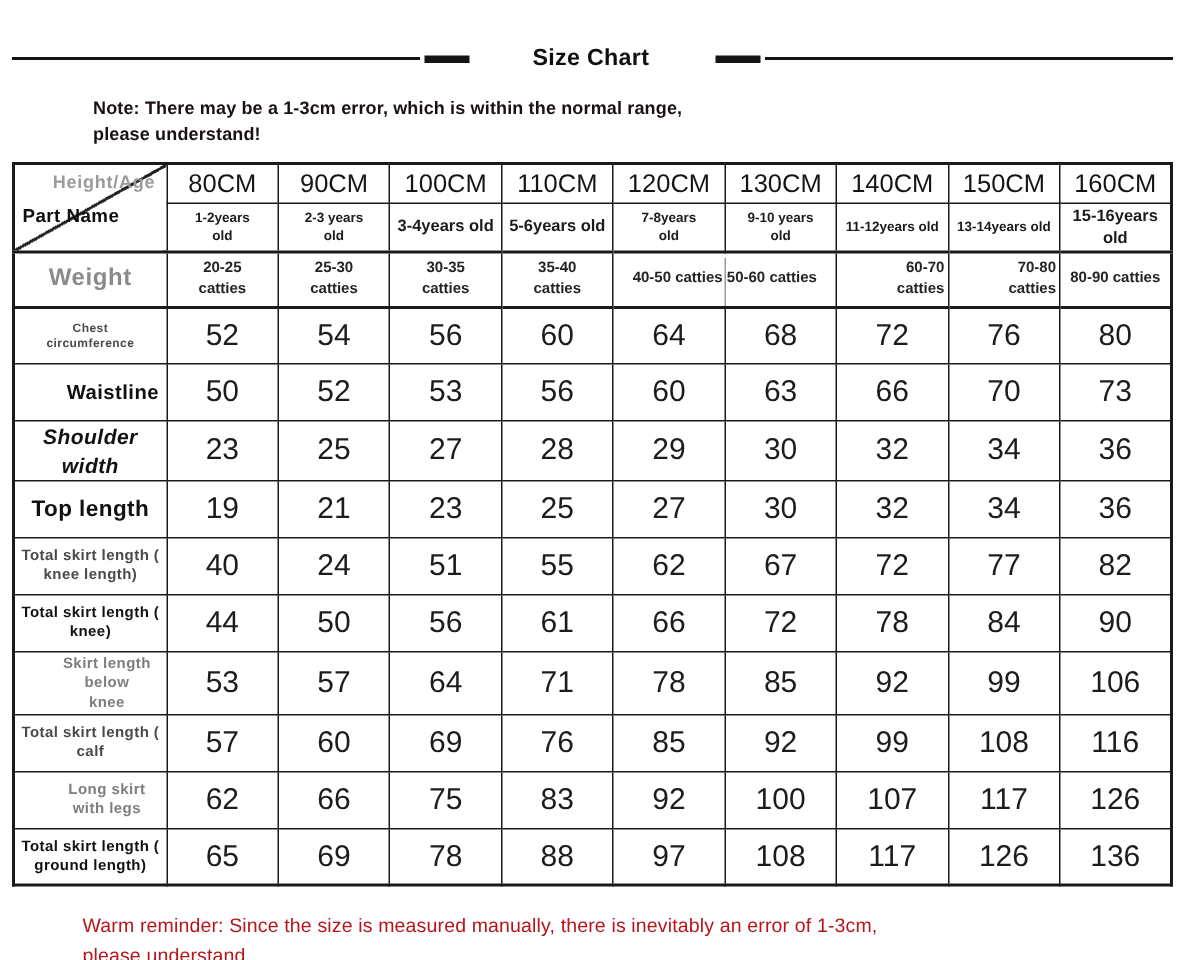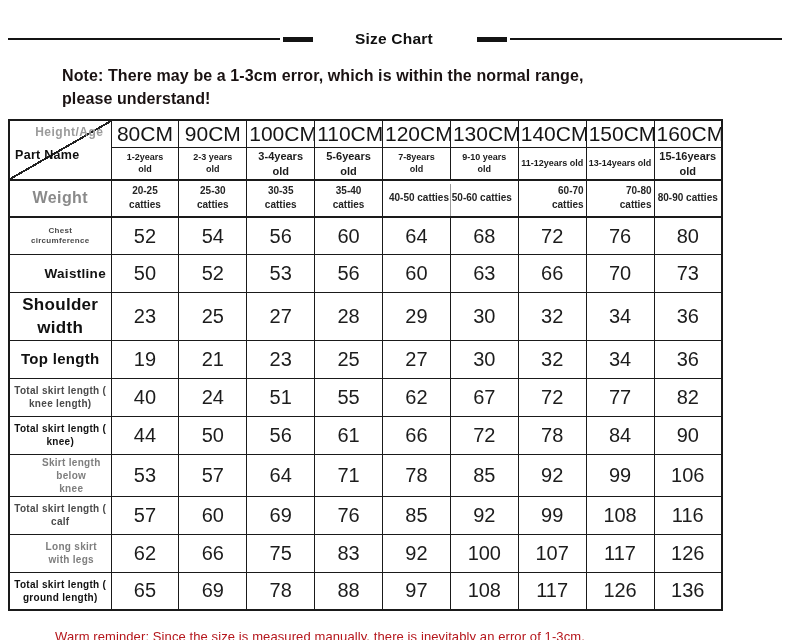--- a/index.html
+++ b/index.html
@@ -11,35 +11,35 @@
   .tline { height:2px; background:#141414; }
   .tl-left { width:272px; margin-left:8px; }
   .tl-right { flex:1; margin-right:8px; }
   .tdash { width:30px; height:5px; background:#141414; }
   .tdash.left { margin-left:3px; }
   .tdash.right { margin-right:3px; }
   .title { margin:0 44px 0 42px; font-size:15.5px; font-weight:bold; color:#0f0f0f;
     letter-spacing:0.2px; white-space:nowrap; }
 
   
-  .note { margin:16px 0 0 62px; font-weight:bold; font-size:16px; color:#1a1212;
+  .note { margin:16px 0 0 62px; font-weight:bold; font-size:12px; color:#1a1212;
     line-height:1.45; letter-spacing:0.1px; }
 
   
-  table { border-collapse:collapse; table-layout:fixed; width:715px; margin:9px 0 16px 8px;
+  table { border-collapse:collapse; table-layout:fixed; width:774px; margin:9px 0 16px 8px;
     border:2px solid var(--grid); }
   td { border:1px solid var(--grid); text-align:center; vertical-align:middle;
     padding:1px 2px; overflow:hidden; }
   tr.r-cm  { height:27px; }
   tr.r-age { height:25px;border-radius:11px; }
   tr.r-wt  { height:37px; }
   tr.r-data{ height:38px; }
   tr.r-wt td, tr.firstdata td { border-top:2px solid var(--grid); }
 
-  .cm { font-size:21px; color:#151515; }
+  .cm { font-size:17px; color:#151515; }
   .age { font-size:9px; font-weight:bold; color:#1b1b1b; white-space:pre-line; line-height:1.3; }
   .age.big { font-size:11px; }
   .wt { font-size:10px; font-weight:bold; color:#242424; white-space:pre-line; line-height:1.4; }
   .wt.left { text-align:right; padding-left:9px; }
   td.divider { position:relative; }
   td.divider::after { content:""; position:absolute; left:50%; top:10%; bottom:0;
     width:1px; background:#9a9a9a; }
   .num { font-size:20px; color:var(--number); font-weight:400; }
 
   .corner { position:relative; padding:0;
@@ -49,21 +49,21 @@
   .corner .ha { position:absolute; top:4px; right:7px; font-size:12px; font-weight:bold;
     color:var(--height_age_gray); letter-spacing:0.5px; }
   .corner .pn { position:absolute; left:5px; top:27px; font-size:12.5px; font-weight:bold;
     color:#0f0f0f; letter-spacing:0.3px; }
 
   .wlabel { font-size:16px; font-weight:bold; color:var(--weight_gray); letter-spacing:0.4px; }
 
   .rlabel { font-weight:bold; white-space:pre-line; line-height:1.3; letter-spacing:0.3px; }
   .rlabel.xs  { font-size:8px; }
   .rlabel.sm  { font-size:10px; }
-  .rlabel.sm2 { font-size:17px; }
+  .rlabel.sm2 { font-size:14px;font-style:italic; }
   .rlabel.md  { font-size:13.5px;padding-left:32px; }
   .rlabel.lg  { font-size:15px; }
   .rlabel.black { color:var(--label_black); }
   .rlabel.dim   { color:var(--label_dim); }
   .rlabel.gray  { color:var(--label_gray);padding-left:24px; }
 
   
   .reminder { margin:15px 0 0 55px; font-weight:normal; font-size:13px;
     color:var(--reminder_red); line-height:1.55; letter-spacing:0.1px; }
 </style>

